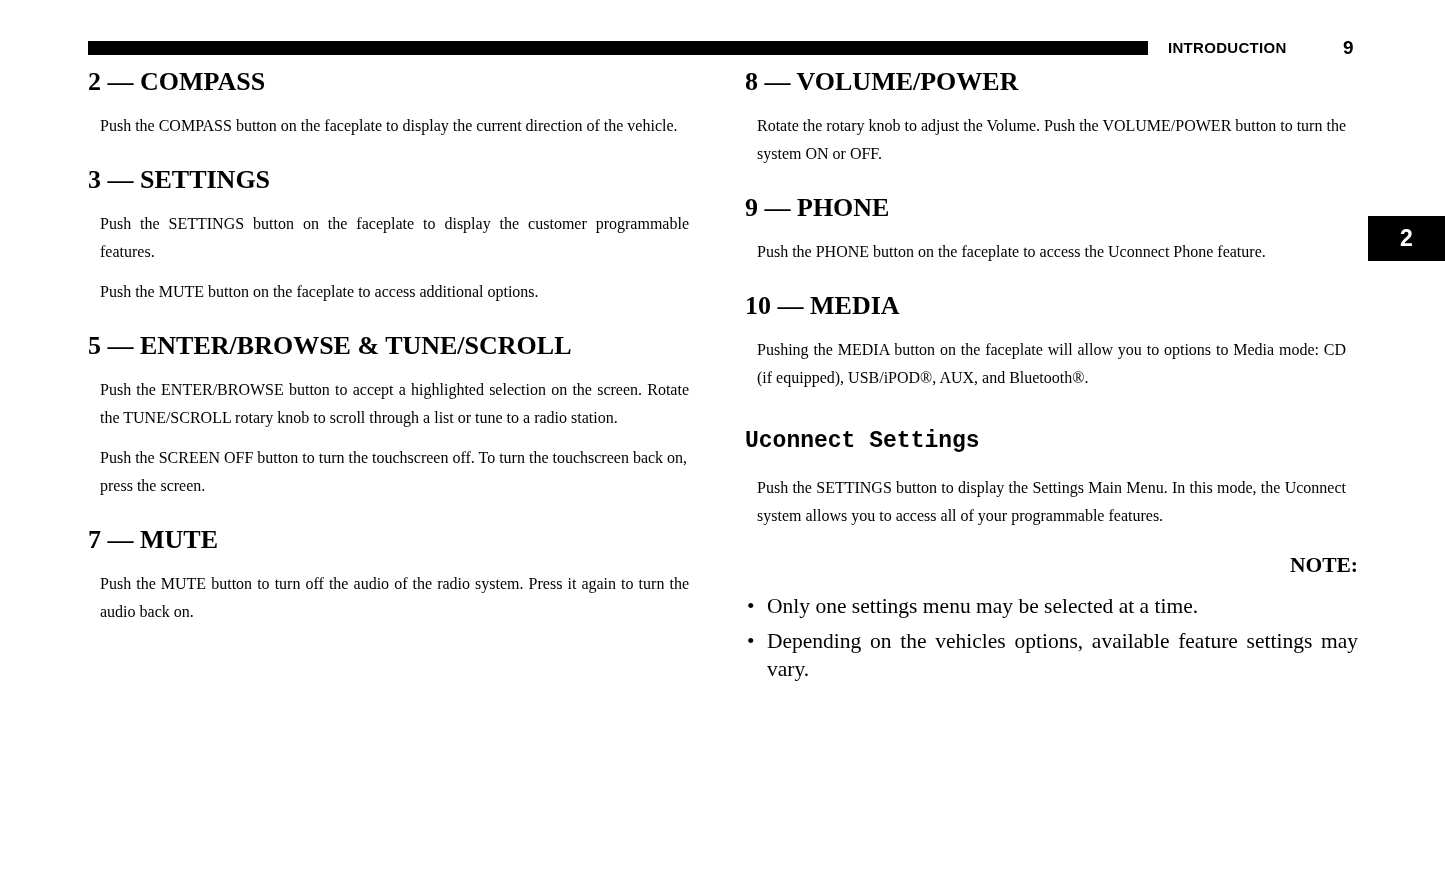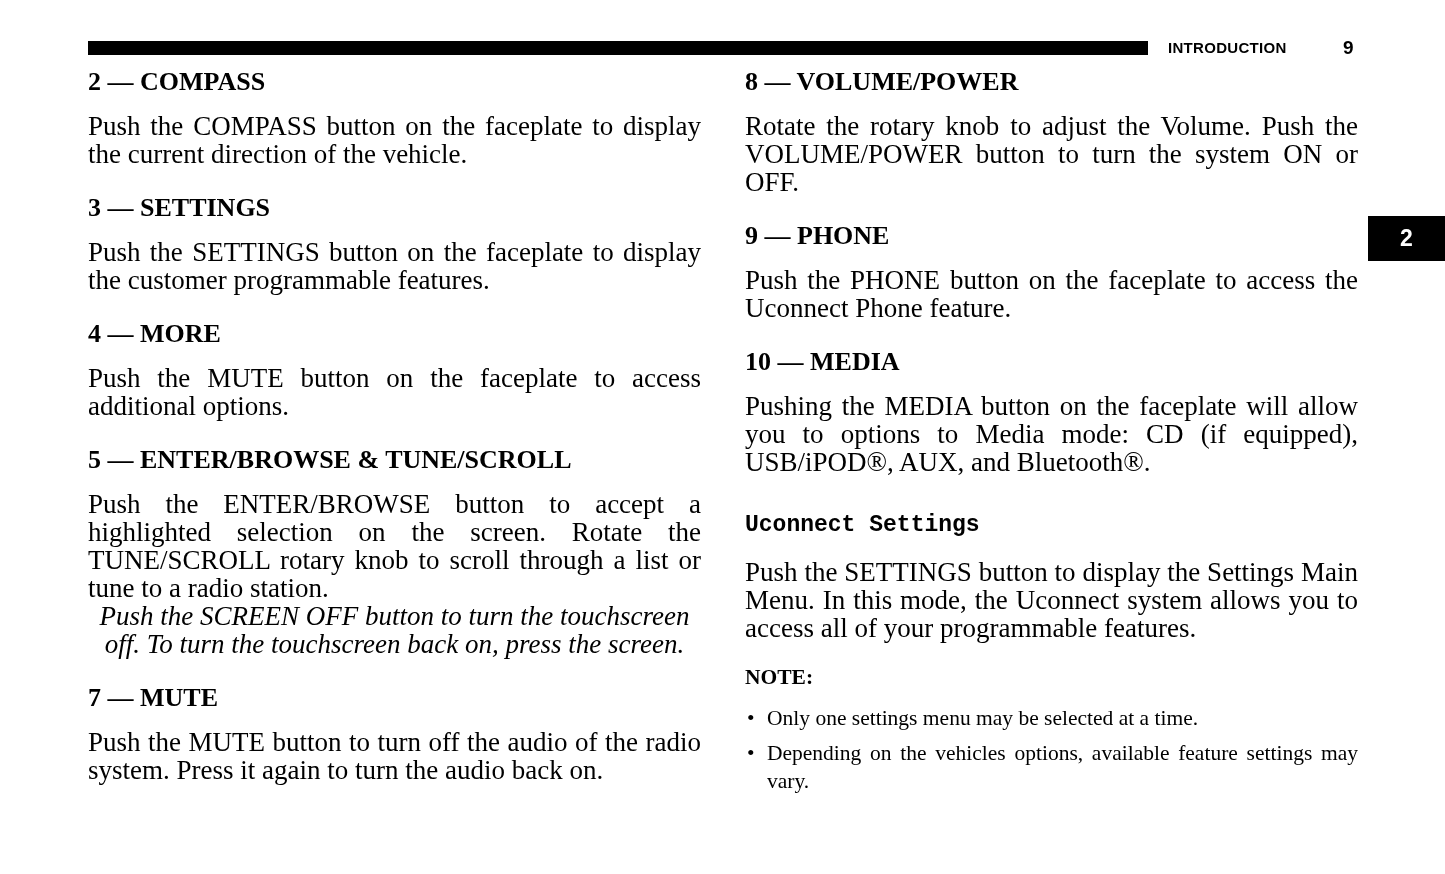--- a/index.html
+++ b/index.html
@@ -102,40 +102,40 @@
     font-weight: bold;
     font-size: 23px;
     line-height: 26px;
     margin: 0;
     padding: 0;
   }
   h3.sub-head + .para { margin-top: 20px; }
 
   .para {
     font-family: "Liberation Serif", "DejaVu Serif", serif;
-    font-size: 27px;
+    font-size: 16px;
     line-height: 28px;
-    margin: 0;
+    margin: 12px;
     padding: 0;
     text-align: justify;
     text-justify: inter-word;
   }
-  .para.nojust { text-align: center; font-style: italic; }
+  .para.nojust { text-align: left; }
   .para + h3.sec-head { margin-top: 28px; }
   .para + h3.sub-head { margin-top: 36px; font-family: Liberation Mono, monospace; }
 
   .note-label {
     font-family: "Liberation Serif", "DejaVu Serif", serif;
     font-weight: bold;
     font-size: 21.5px;
     line-height: 26px;
     margin: 0;
     padding: 0;
   }
-  .para + .note-label { margin-top: 22px; }
+  .para + .note-label { margin-top: 22px; text-align: right; }
 
   ul.note-list {
     list-style: none;
     margin: 14px 0 0 0;
     padding: 0;
   }
   ul.note-list li {
     position: relative;
     padding-left: 22px;
     font-family: "Liberation Serif", "DejaVu Serif", serif;
@@ -168,21 +168,20 @@
 <div class="columns">
 
   <div class="column column-left">
 
     <h3 class="sec-head">2 — COMPASS</h3>
     <p class="para">Push the COMPASS button on the faceplate to display the current direction of the vehicle.</p>
 
     <h3 class="sec-head">3 — SETTINGS</h3>
     <p class="para">Push the SETTINGS button on the faceplate to display the customer programmable features.</p>
 
-    <h3 class="sec-head">4 — MORE</h3>
     <p class="para">Push the MUTE button on the faceplate to access additional options.</p>
 
     <h3 class="sec-head">5 — ENTER/BROWSE &amp; TUNE/SCROLL</h3>
     <p class="para">Push the ENTER/BROWSE button to accept a highlighted selection on the screen. Rotate the TUNE/SCROLL rotary knob to scroll through a list or tune to a radio station.</p>
 
     <p class="para nojust">Push the SCREEN OFF button to turn the touchscreen off. To turn the touchscreen back on, press the screen.</p>
 
     <h3 class="sec-head">7 — MUTE</h3>
     <p class="para">Push the MUTE button to turn off the audio of the radio system. Press it again to turn the audio back on.</p>
 

